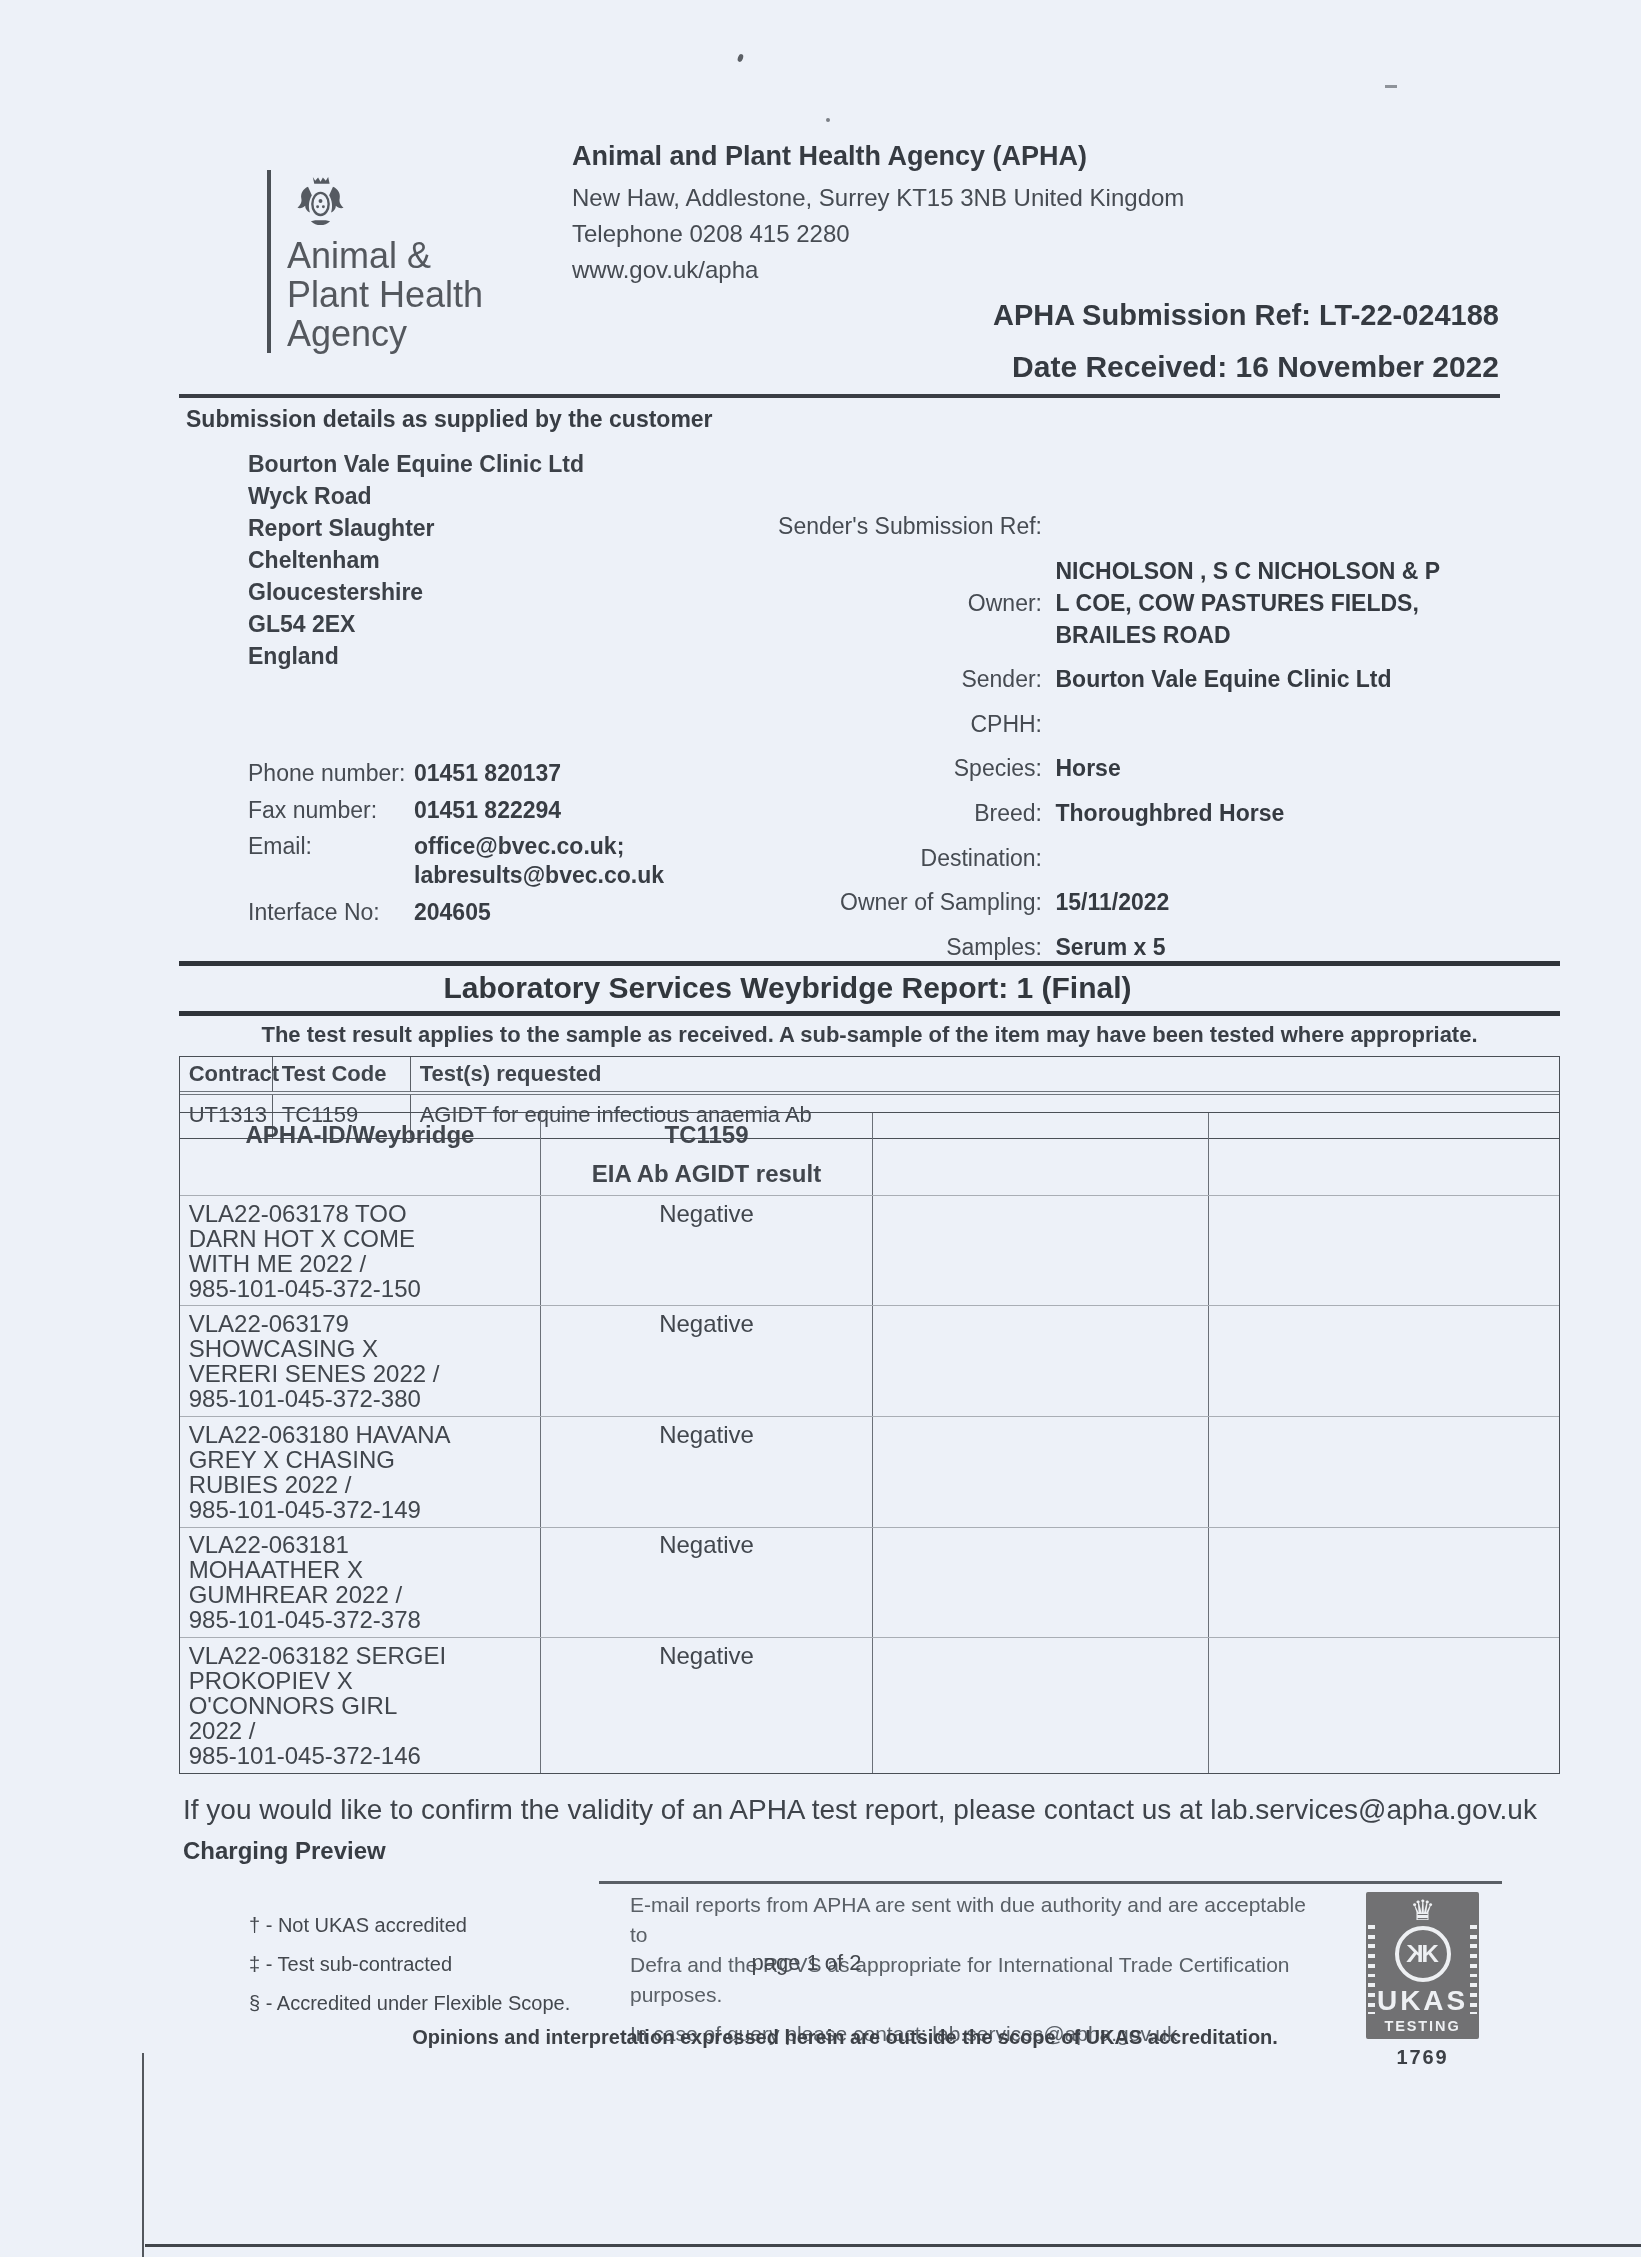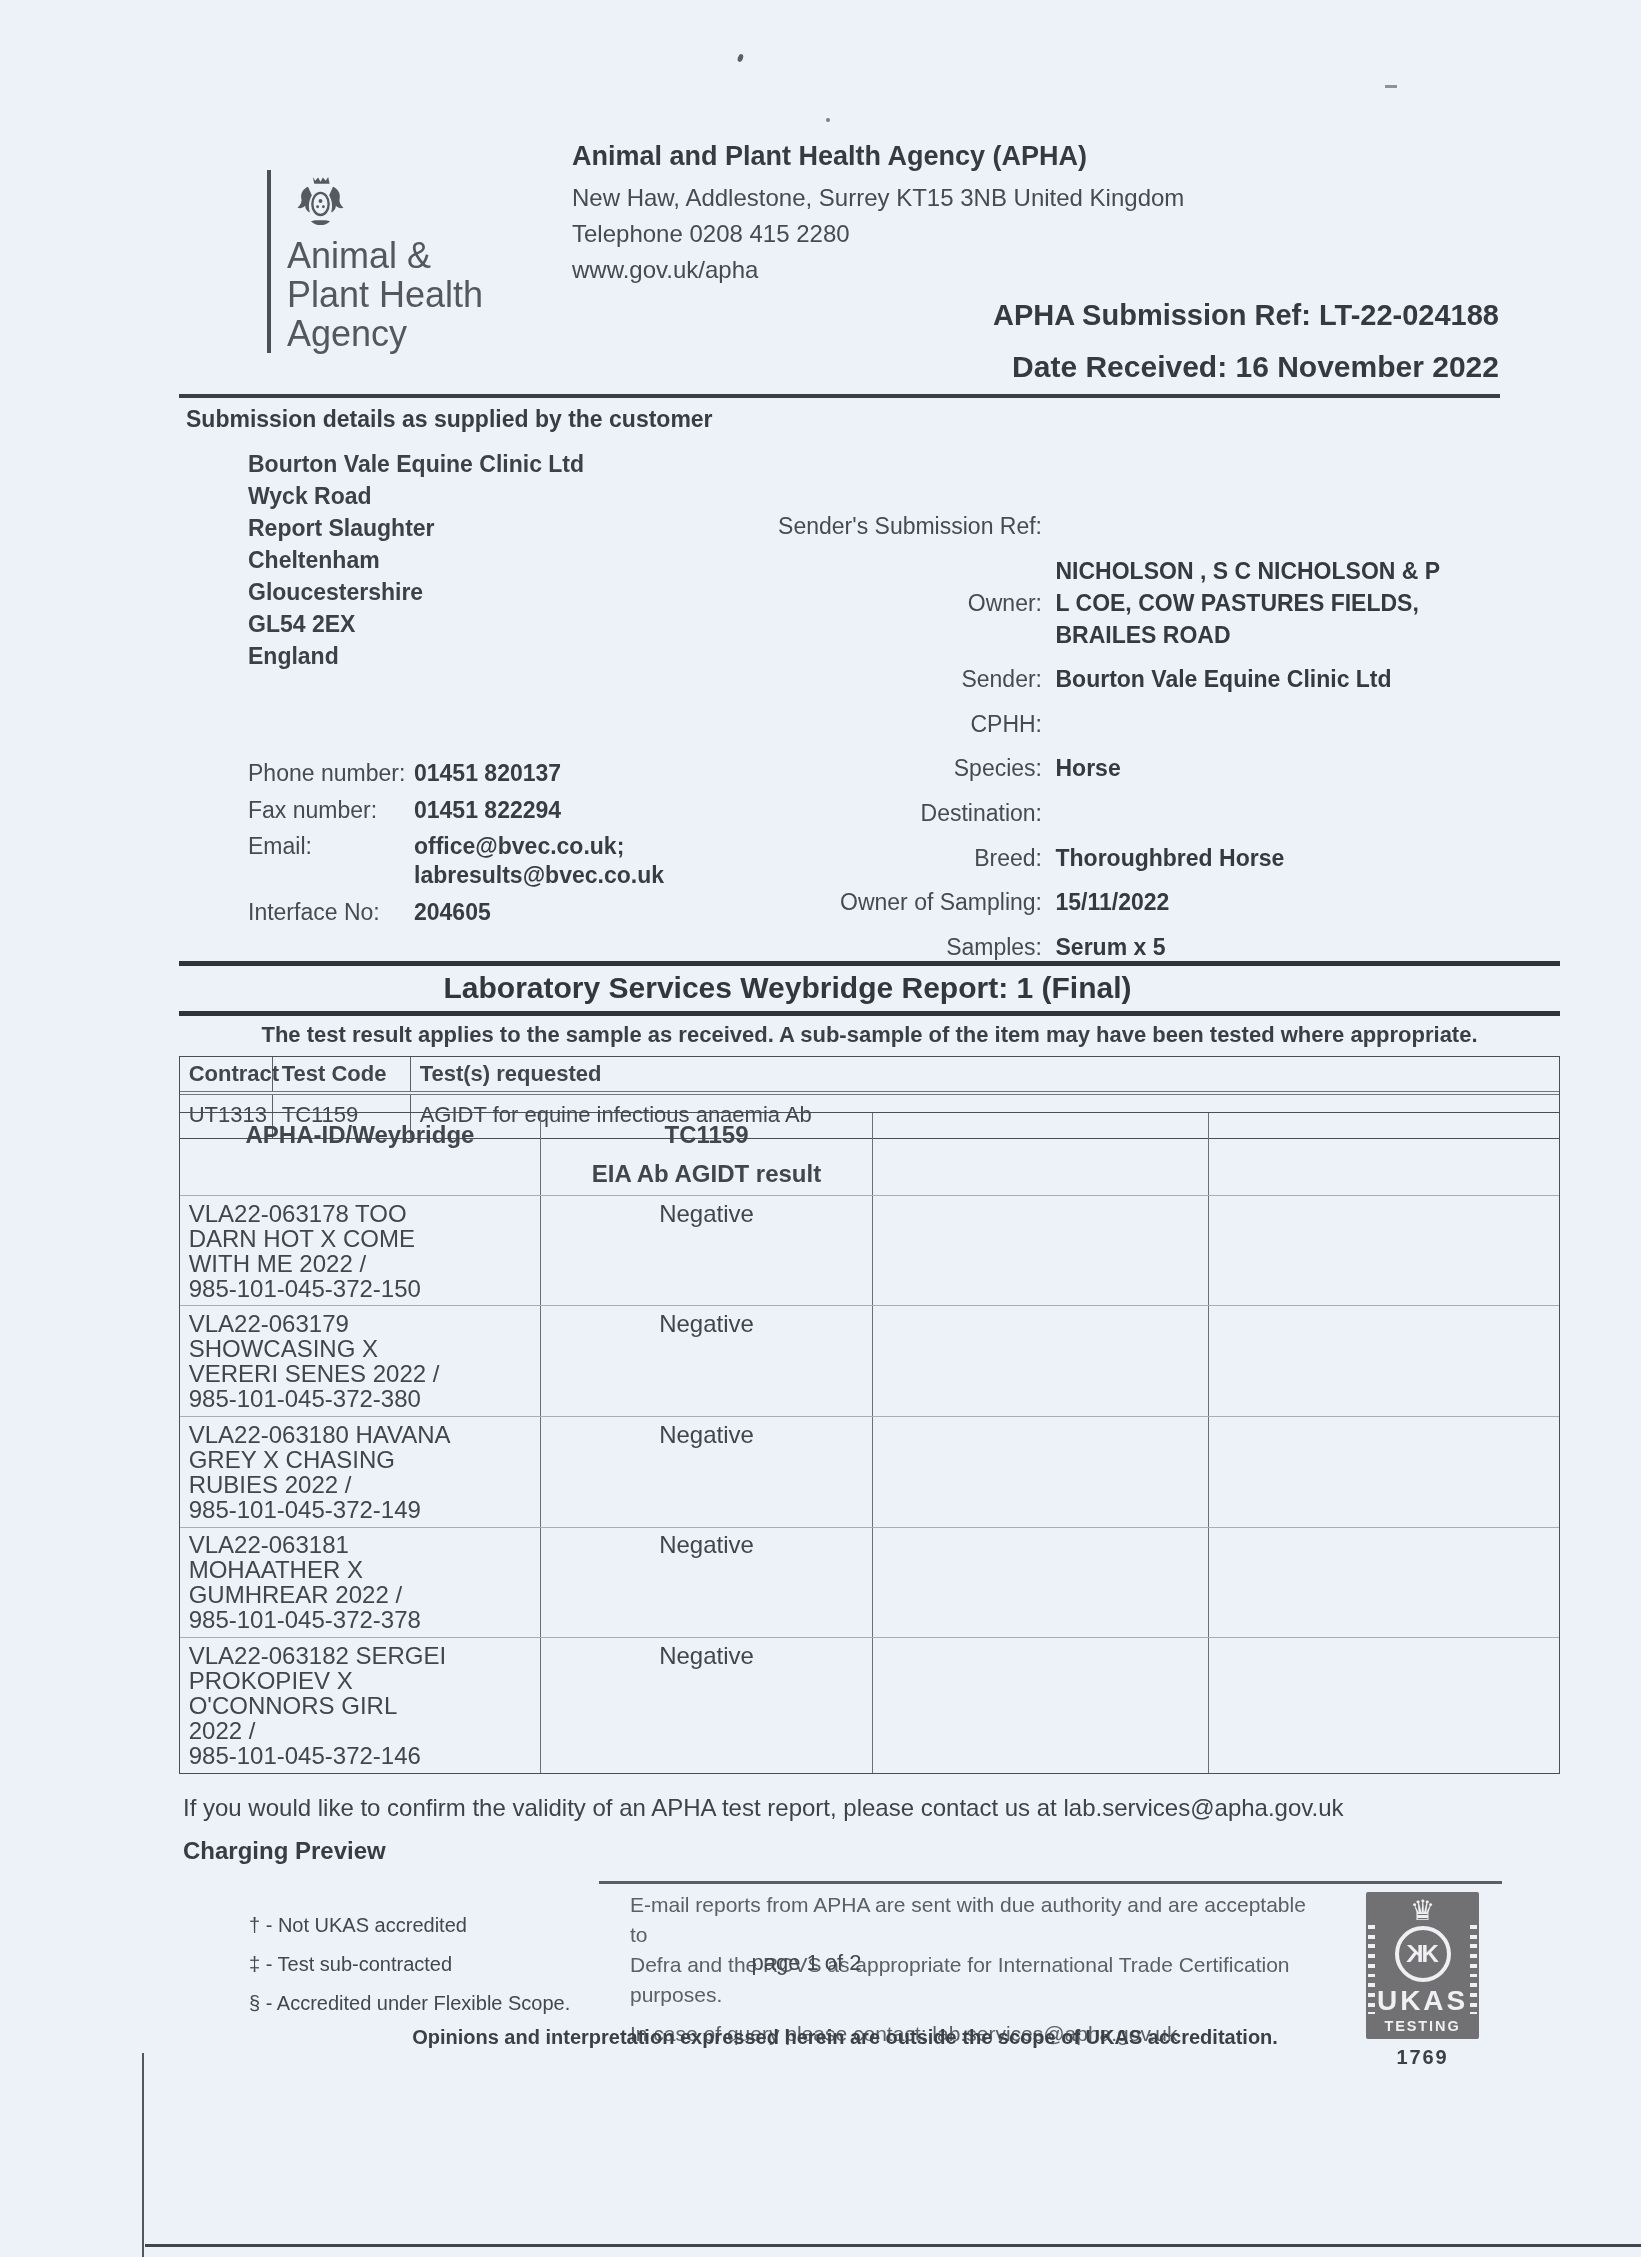--- a/index.html
+++ b/index.html
@@ -57,21 +57,21 @@
   .rt-row.head { border-top:none; }
   .rt-cell { padding:4.8px 8.7px; font-size:24px; line-height:25px; color:#41464d; box-sizing:border-box; }
   .rt .r0 { width:361px; border-right:1.9px solid #6b7078; }
   .rt .r1 { width:332px; border-right:1.9px solid #6b7078; text-align:center; }
   .rt .r2 { width:336px; border-right:1.9px solid #6b7078; }
   .rt .r3 { flex:1; }
   .rt-row.head .rt-cell { font-weight:700; text-align:center; padding-top:8.7px; padding-bottom:8.7px; }
   .h2line { margin-top:14.5px; }
   .rt-id { white-space:pre-line; }
   
-  .validity { position:absolute; left:183px; top:1794px; font-size:24px; color:#3e434a; }
+  .validity { position:absolute; left:183px; top:1794px; font-size:28px; color:#3e434a; }
   .charging { position:absolute; left:183px; top:1837px; font-size:24px; font-weight:700; color:#383d44; }
   
   .footer-rule { position:absolute; left:599px; top:1881px; width:903px; height:2.9px; background:#5a5f66; }
   .footnotes { position:absolute; left:249px; top:1906px; font-size:20px; line-height:39px; color:#43474d; }
   .email-block { position:absolute; left:630px; top:1890px; width:676px; font-size:21px; line-height:30px; color:#5a6067; }
   .email-auth { white-space:pre-line; }
   .email-query { margin-top:8.7px; }
   .opinions { position:absolute; left:179px; top:2026px; width:1332px; text-align:center; font-size:20px; font-weight:700; color:#3c4046; }
   .page-label { position:absolute; left:179px; top:1950px; width:1255px; text-align:center; font-size:22px; color:#43474d; }
   
@@ -181,26 +181,26 @@
     </div>
     <div class="r-row">
       <div class="r-label">CPHH:</div>
       <div class="r-value"></div>
     </div>
     <div class="r-row">
       <div class="r-label">Species:</div>
       <div class="r-value">Horse</div>
     </div>
     <div class="r-row">
+      <div class="r-label">Breed:</div>
+      <div class="r-value">Thoroughbred Horse</div>
+    </div>
+    <div class="r-row">
       <div class="r-label">Destination:</div>
       <div class="r-value"></div>
-    </div>
-    <div class="r-row">
-      <div class="r-label">Breed:</div>
-      <div class="r-value">Thoroughbred Horse</div>
     </div>
     <div class="r-row">
       <div class="r-label">Owner of Sampling:</div>
       <div class="r-value">15/11/2022</div>
     </div>
     <div class="r-row">
       <div class="r-label">Samples:</div>
       <div class="r-value">Serum x 5</div>
     </div>
   </div>

